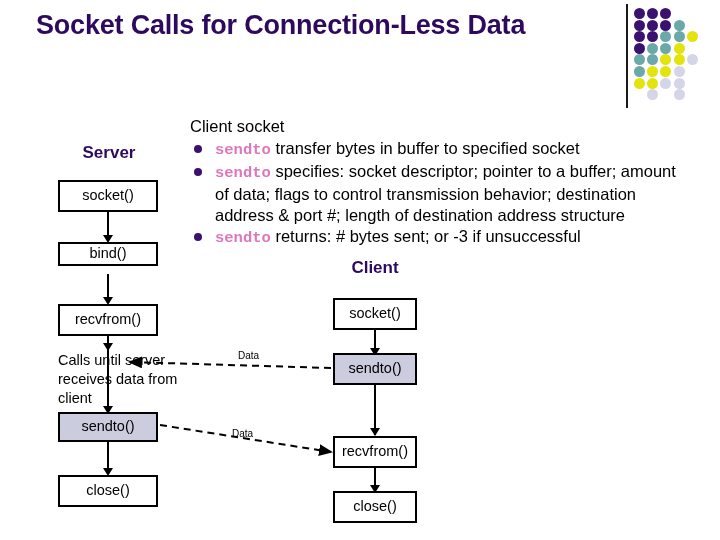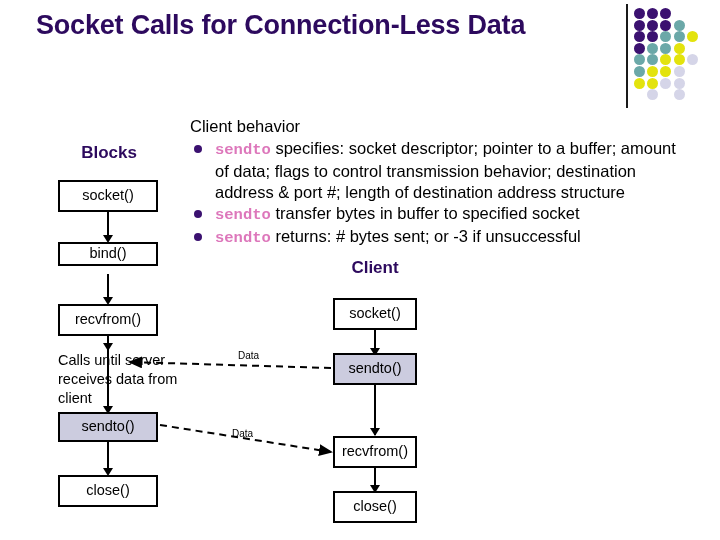--- a/index.html
+++ b/index.html
@@ -181,38 +181,38 @@
     <div class="dot" style="left: 39.6px; top: 58px; background: rgb(213, 213, 232);"></div>
     <div class="dot" style="left: 0px; top: 69.6px; background: rgb(227, 227, 13);"></div>
     <div class="dot" style="left: 13.2px; top: 69.6px; background: rgb(227, 227, 13);"></div>
     <div class="dot" style="left: 26.4px; top: 69.6px; background: rgb(213, 213, 232);"></div>
     <div class="dot" style="left: 39.6px; top: 69.6px; background: rgb(213, 213, 232);"></div>
     <div class="dot" style="left: 13.2px; top: 81.2px; background: rgb(213, 213, 232);"></div>
     <div class="dot" style="left: 39.6px; top: 81.2px; background: rgb(213, 213, 232);"></div>
   </div>
 
 <div id="body-text">
-  <p class="lead">Client behavior</p>
+  <p class="lead">Client socket</p>
   <ul>
     <li>
       <span class="bullet"></span>
-      <span class="code">sendto</span><span> specifies: socket descriptor; pointer to a buffer; amount of data; flags to control transmission behavior; destination address &amp; port #; length of destination address structure</span>
+      <span class="code">sendto</span><span> transfer bytes in buffer to specified socket</span>
     </li>
     <li>
       <span class="bullet"></span>
-      <span class="code">sendto</span><span> transfer bytes in buffer to specified socket</span>
+      <span class="code">sendto</span><span> specifies: socket descriptor; pointer to a buffer; amount of data; flags to control transmission behavior; destination address &amp; port #; length of destination address structure</span>
     </li>
     <li>
       <span class="bullet"></span>
       <span class="code">sendto</span><span> returns:  # bytes sent;  or -3 if unsuccessful</span>
     </li>
   </ul>
 </div>
 
-<div class="col-title" style="left:56px; top:143px; width:106px;">Blocks</div>
+<div class="col-title" style="left:56px; top:143px; width:106px;">Server</div>
 
 <div class="node" style="left:58px; top:180px; width:100px; height:32px;">socket()</div>
 <div class="vline" style="left:107px; top:212px; height:26px;"></div>
 <div class="arrowhead" style="left:103px; top:235px;"></div>
 
 <div class="node" style="left:58px; top:242px; width:100px; height:24px;">bind()</div>
 <div class="vline" style="left:107px; top:274px; height:26px;"></div>
 <div class="arrowhead" style="left:103px; top:297px;"></div>
 
 <div class="node" style="left:58px; top:304px; width:100px; height:32px;">recvfrom()</div>

